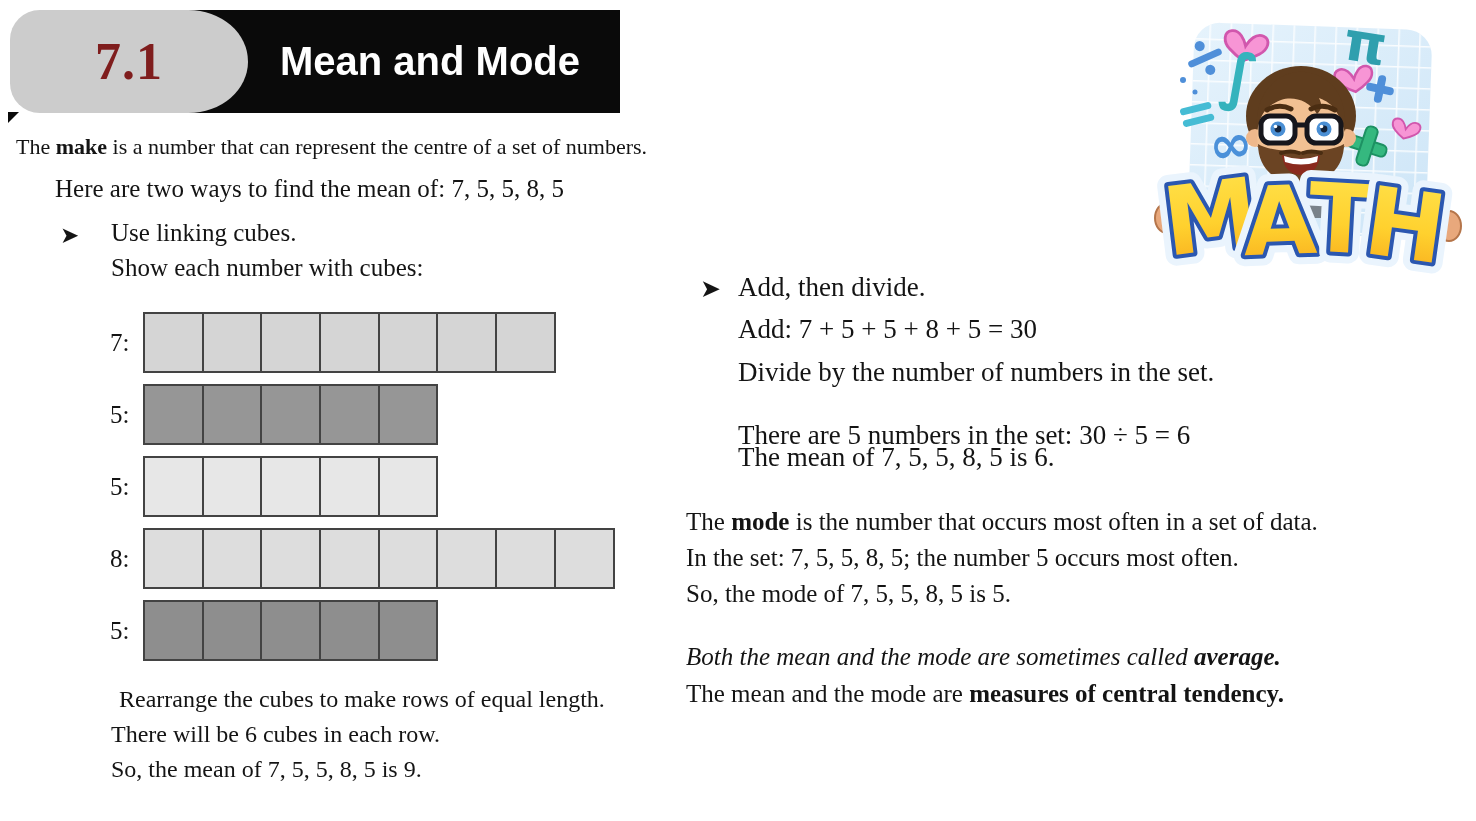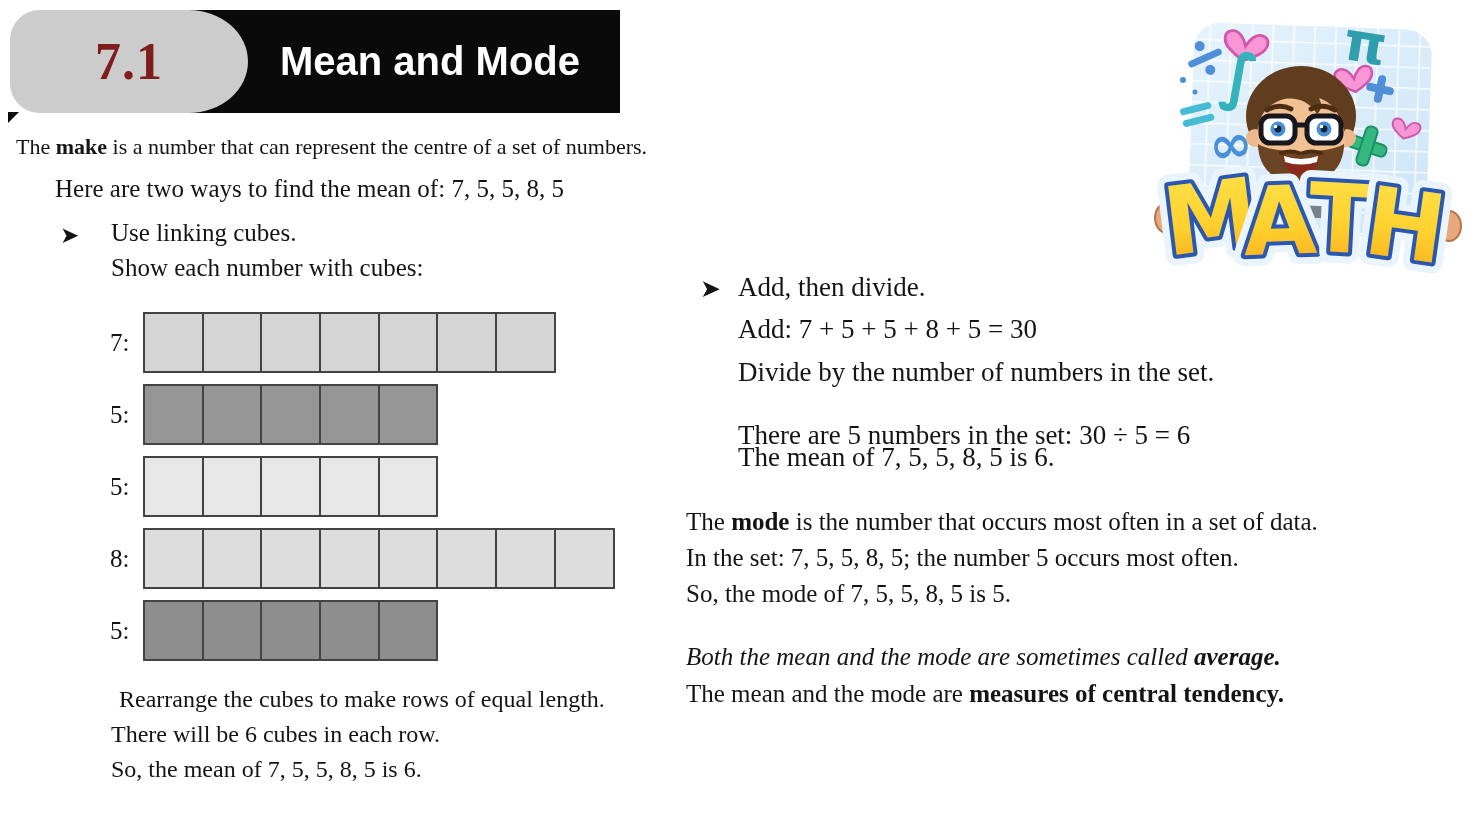--- a/index.html
+++ b/index.html
@@ -139,21 +139,21 @@
           <div class="cube" style="background: rgb(142, 142, 142);"></div>
           <div class="cube" style="background: rgb(142, 142, 142);"></div>
           <div class="cube" style="background: rgb(142, 142, 142);"></div>
           <div class="cube" style="background: rgb(142, 142, 142);"></div>
         </div>
       </div>
     </div>
 
   <div class="abs concl c1">Rearrange the cubes to make rows of equal length.</div>
   <div class="abs concl c2">There will be 6 cubes in each row.</div>
-  <div class="abs concl c3">So, the mean of 7, 5, 5, 8, 5 is 6.</div>
+  <div class="abs concl c3">So, the mean of 7, 5, 5, 8, 5 is 9.</div>
 
   <div class="abs ra bullet-arrow">➤</div>
   <div class="abs rline r0">Add, then divide.</div>
   <div class="abs rline r1">Add: 7 + 5 + 5 + 8 + 5 = 30</div>
   <div class="abs rline r2">Divide by the number of numbers in the set.</div>
   <div class="abs rline r3">There are 5 numbers in the set: 30 ÷ 5 = 6</div>
   <div class="abs rline r4">The mean of 7, 5, 5, 8, 5 is 6.</div>
 
   <div class="abs mline m1"><span>The </span><b>mode</b><span> is the number that occurs most often in a set of data.</span></div>
   <div class="abs mline m2">In the set: 7, 5, 5, 8, 5; the number 5 occurs most often.</div>

